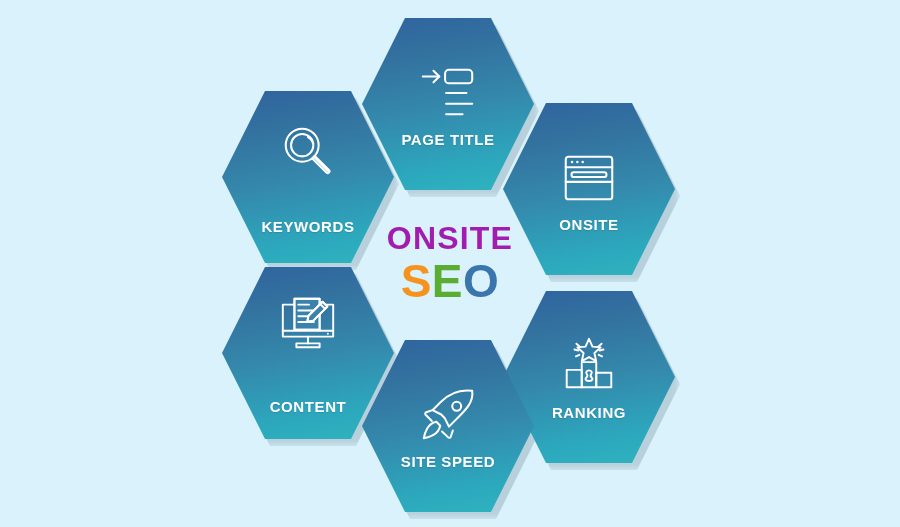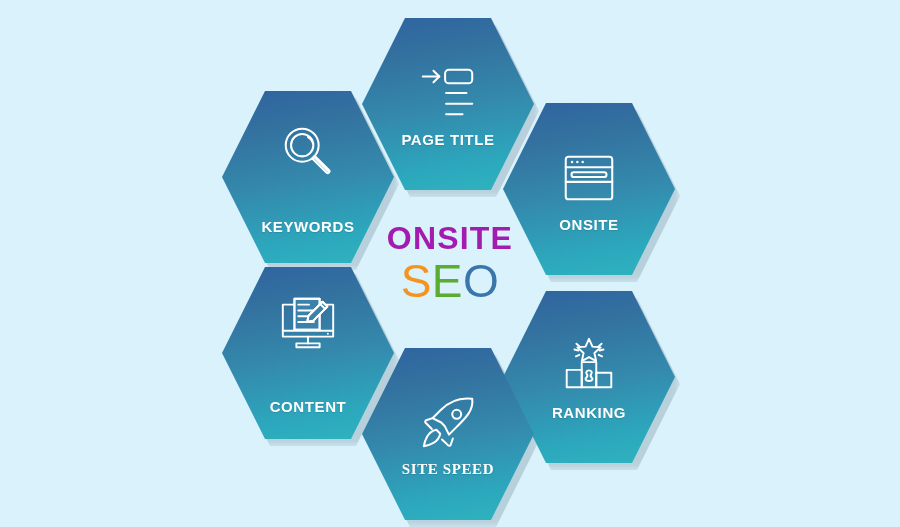--- a/index.html
+++ b/index.html
@@ -41,21 +41,21 @@
     background: rgba(106,130,146,0.30);
     filter: blur(4px);
   }
 
   
   .pos-page-title   { left: 362px; top: 18px; }
   .pos-keywords     { left: 222px; top: 91px; gap: 28px; }
   .pos-heading      { left: 503px; top: 103px; }
   .pos-content      { left: 222px; top: 267px; gap: 36px; }
   .pos-ranking      { left: 503px; top: 267px; margin-top: 24px; }
-  .pos-site-speed   { left: 362px; top: 348px; font-family: Liberation Serif, serif; }
+  .pos-site-speed   { left: 362px; top: 340px; }
 
   .hex-icon {
     width: 62px;
     height: 62px;
     margin-bottom: 8px;
     display: block;
   }
   .hex-icon svg { display: block; width: 100%; height: 100%; }
 
   .hex-label {
@@ -82,21 +82,21 @@
     font-size: 32px;
     font-weight: bold;
     letter-spacing: 1.2px;
     color: #a21caf;
     display: block;
   }
   #wordmark .seo {
     display: block;
     margin-top: 4px;
     font-size: 46px;
-    font-weight: normal;
+    font-weight: bold;
     letter-spacing: 0.5px;
   }
   #wordmark .s { color: #f5931e; }
   #wordmark .e { color: #5aad32; }
   #wordmark .o { color: #3a76ac; }
 </style>
 </head>
 <body>
 
 <div id="stage">

